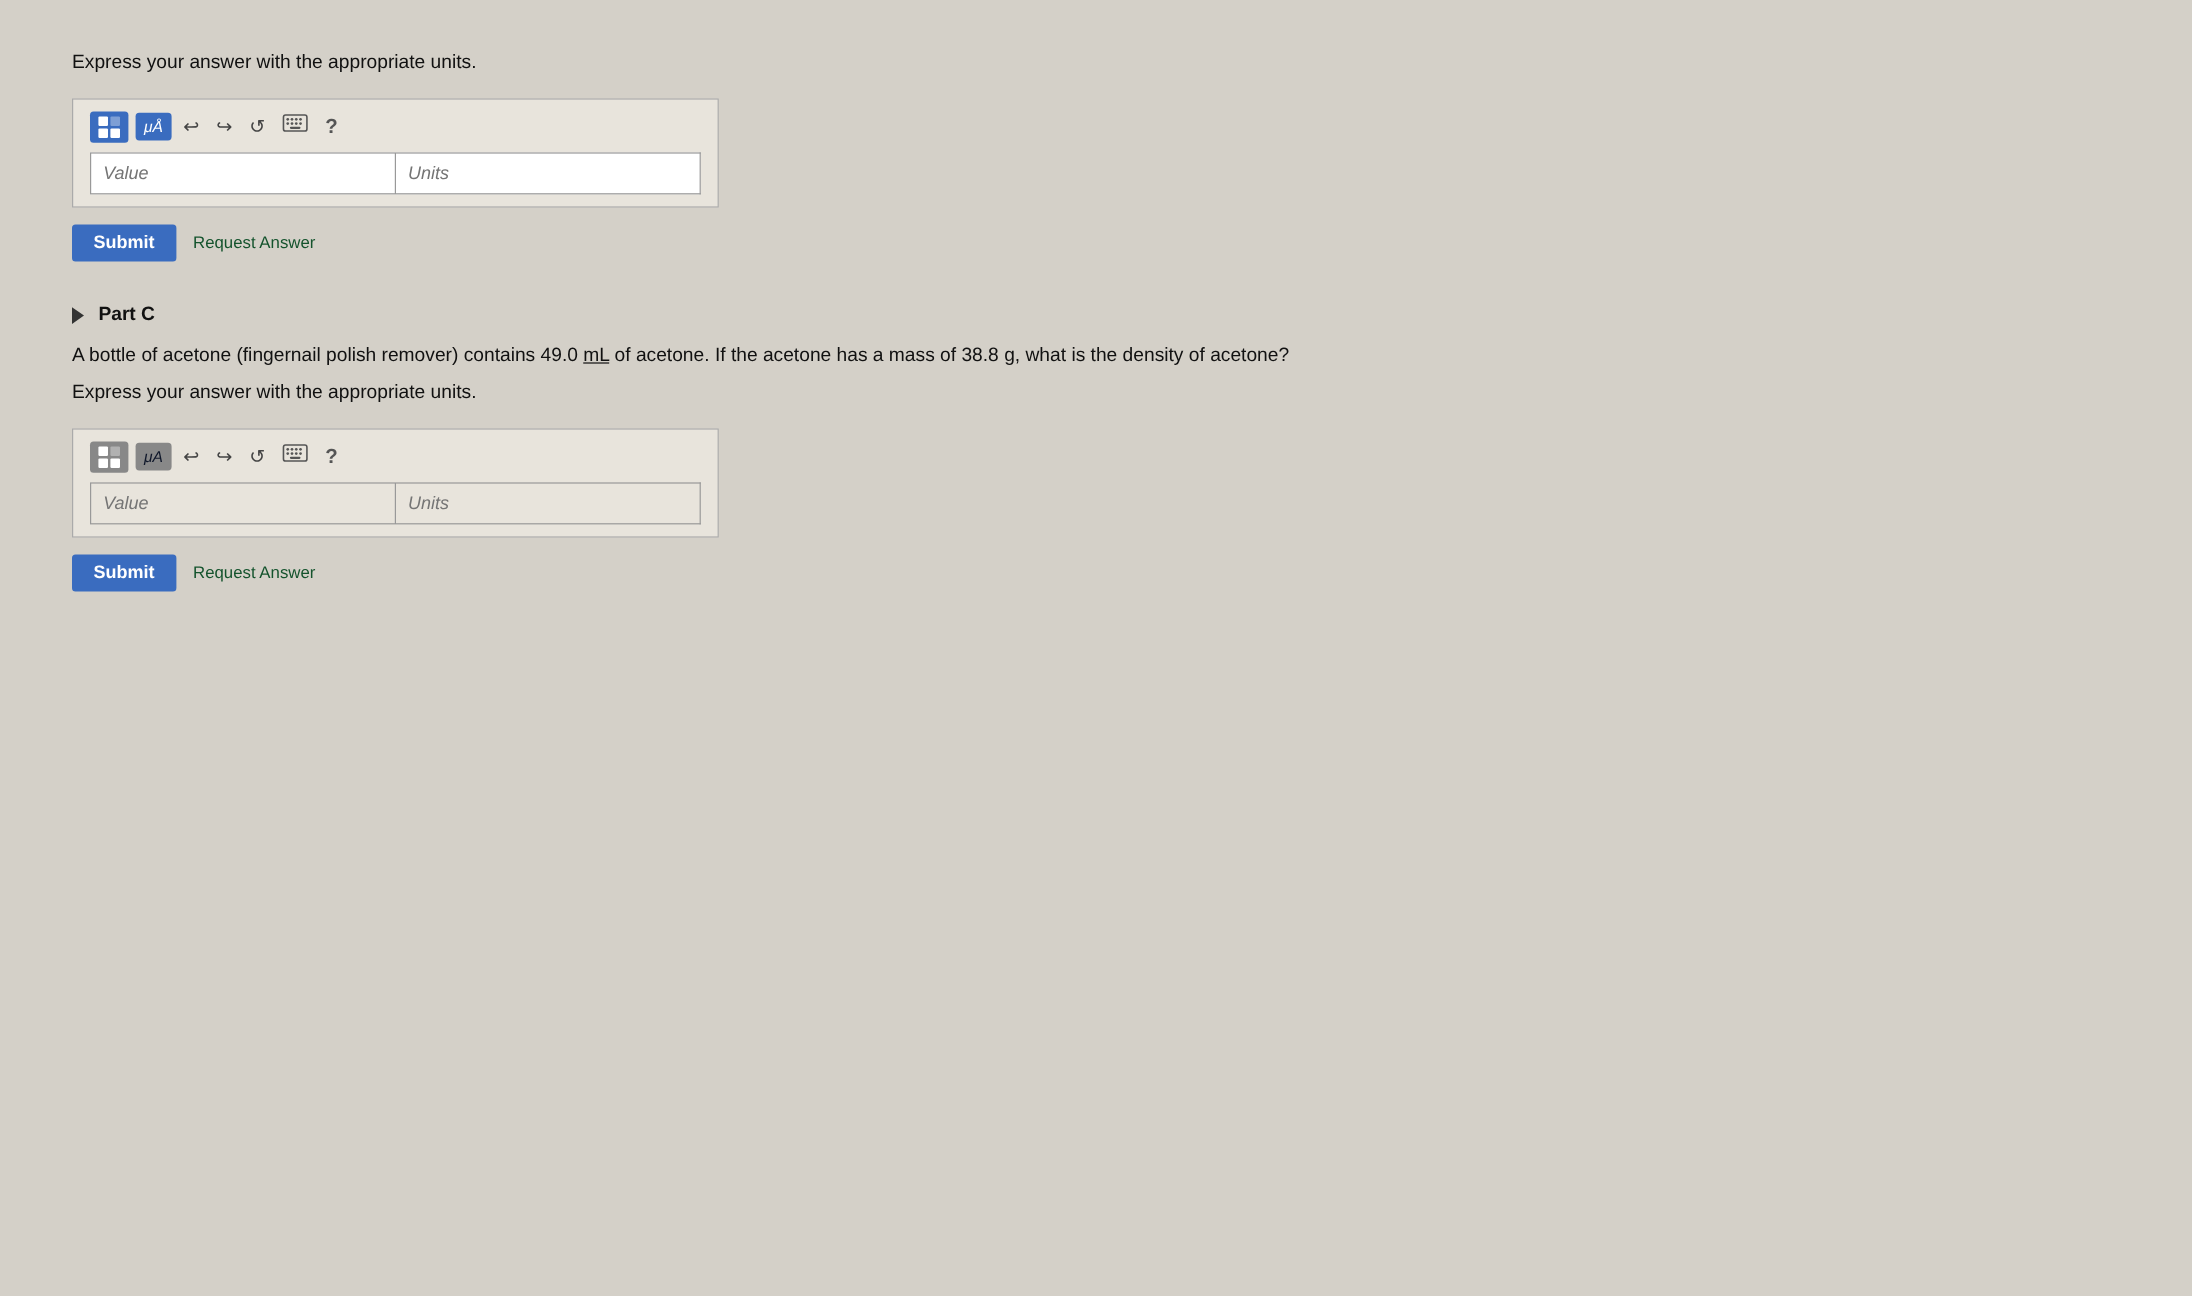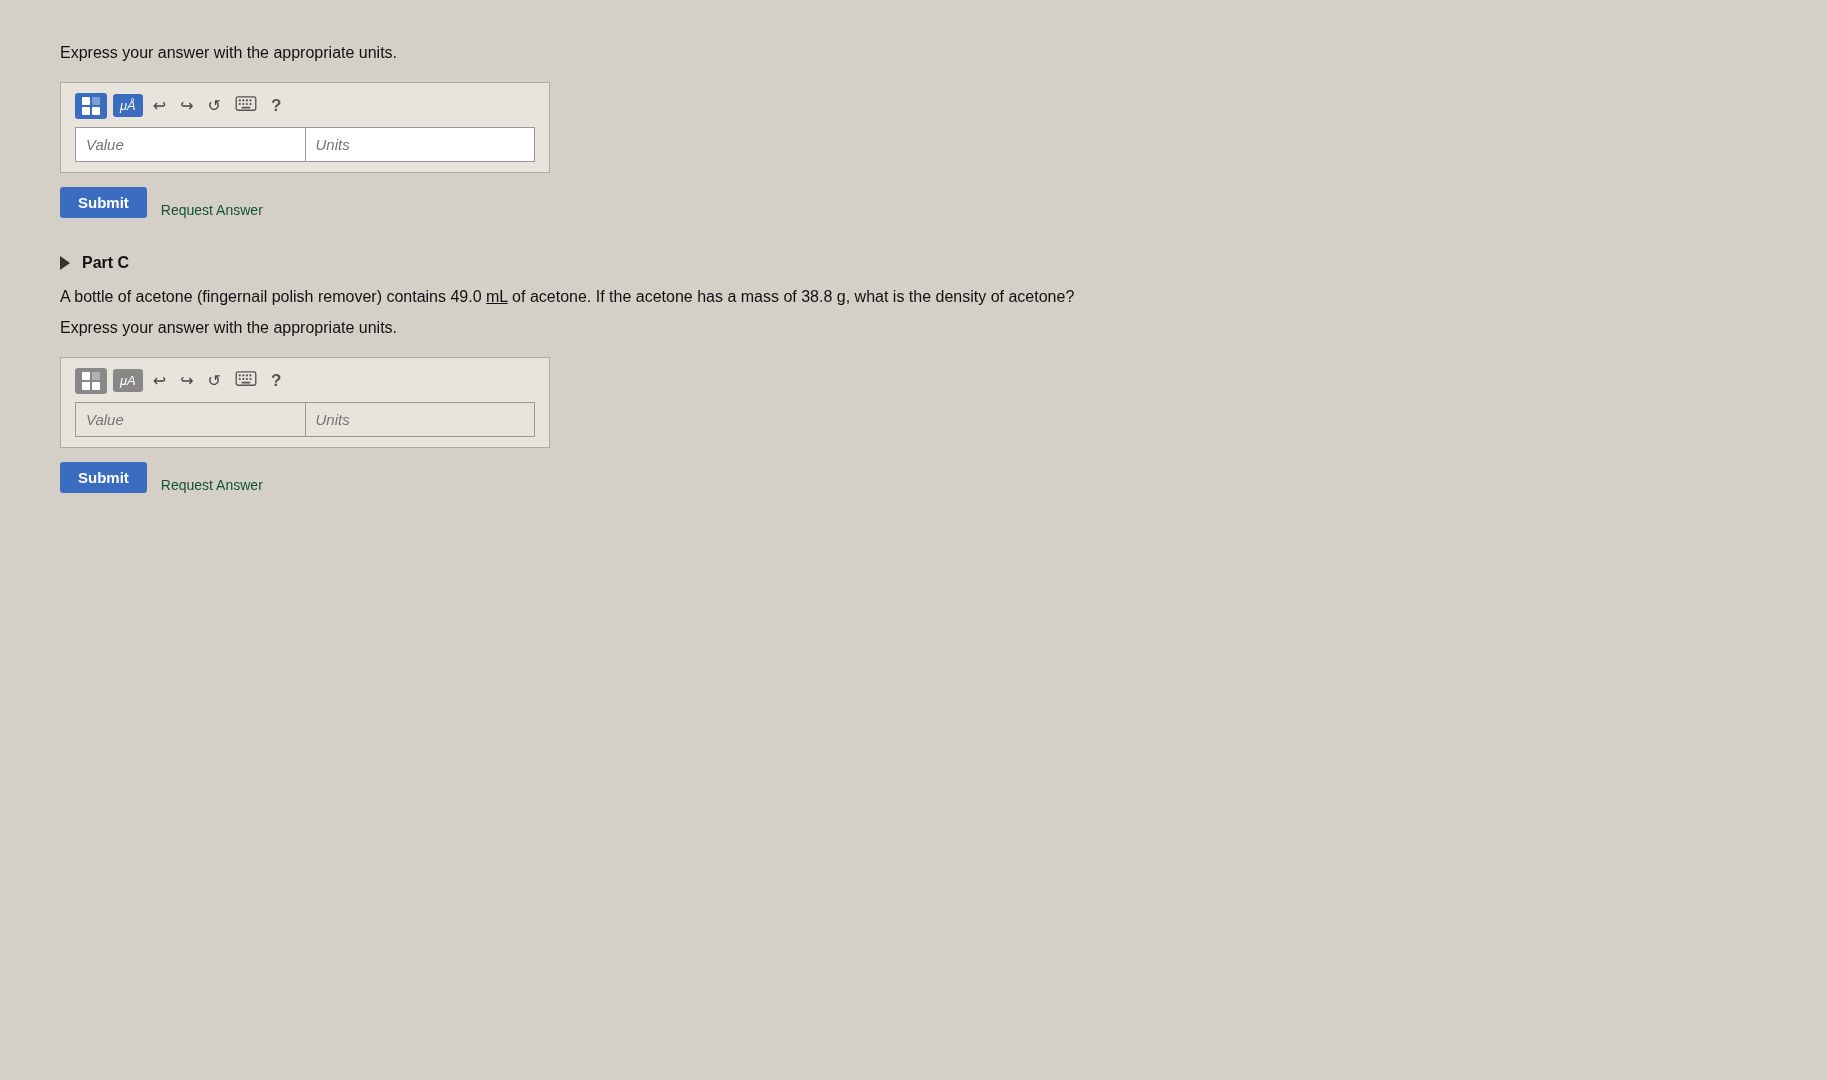--- a/index.html
+++ b/index.html
@@ -31,21 +31,21 @@
 
     .underline {
       text-decoration: underline;
     }
 
     .answer-box {
       background: #e8e4dc;
       border: 1px solid #aaa;
       padding: 10px 14px;
       display: inline-block;
-      width: 490px;
+      width: 539px;
       margin-top: 10px;
     }
 
     .toolbar {
       display: flex;
       align-items: center;
       gap: 6px;
       margin-bottom: 8px;
     }
 
@@ -100,21 +100,21 @@
       background: #fff;
       padding: 8px 10px;
       font-size: 15px;
       font-style: italic;
       color: #0f766e;
       outline: none;
     }
 
     .action-row {
       display: flex;
-      align-items: flex-end;
+      align-items: center;
       gap: 14px;
       margin-top: 14px;
     }
 
     .submit-btn {
       background: #3a6cbf;
       color: #fff;
       border: none;
       border-radius: 3px;
       padding: 7px 18px;
@@ -252,21 +252,21 @@
       <button class="toolbar-btn" title="Format" style="background:#888;">
         <span class="grid-icon">
           <span class="grid-cell-filled"></span>
           <span class="grid-cell-empty"></span>
           <span class="grid-cell-filled"></span>
           <span class="grid-cell-filled"></span>
         </span>
       </button>
 
       <button class="toolbar-btn" style="background:#888;">
-        <span style="color:#ffffff;font-size:13px;font-style:italic;text-align:center;">μA</span>
+        <span style="color:#0f172a;font-size:13px;font-style:italic;text-align:center;">μA</span>
       </button>
 
       <button class="toolbar-icon-btn">↩</button>
 
       <button class="toolbar-icon-btn">↪</button>
 
       <button class="toolbar-icon-btn">↺</button>
 
       <button class="toolbar-icon-btn">
         <svg viewBox="0 0 24 18" width="22" height="16" fill="none" stroke="#555" stroke-width="1.5">

